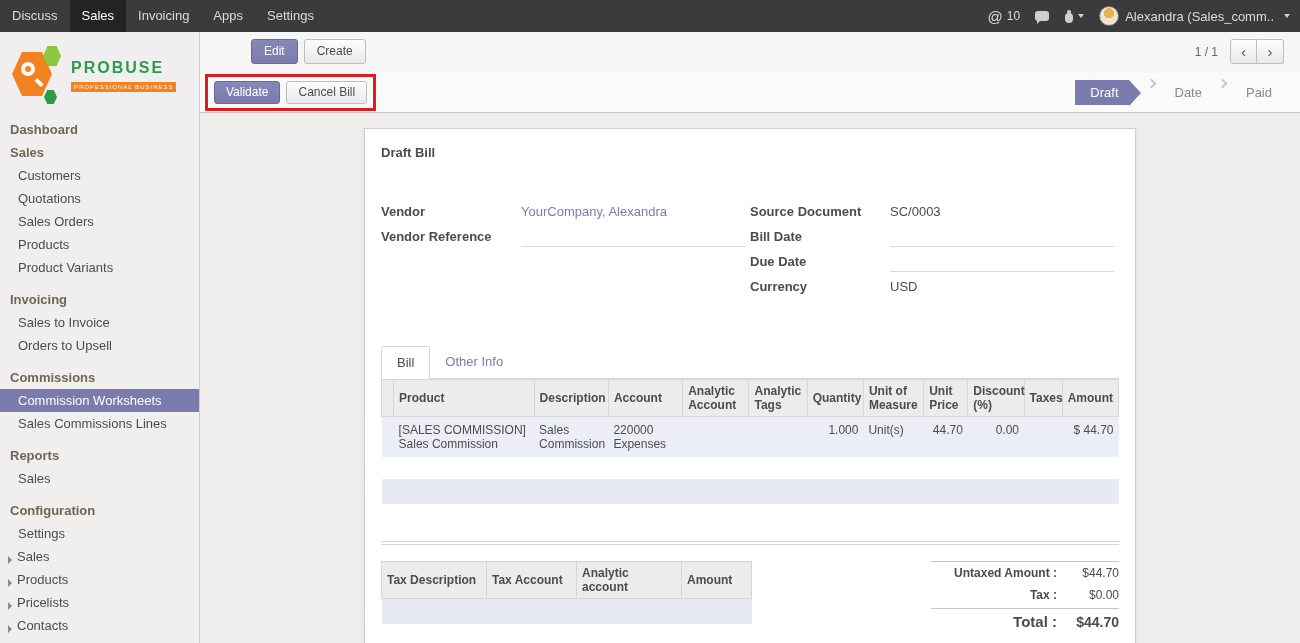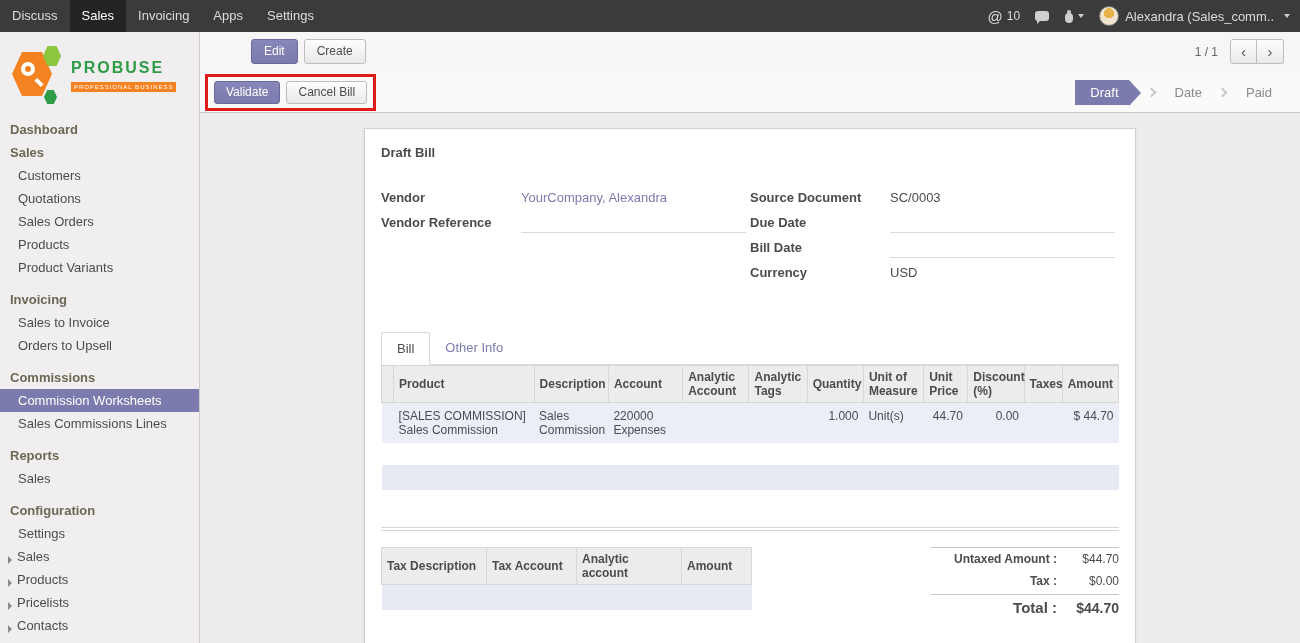--- a/index.html
+++ b/index.html
@@ -64,31 +64,31 @@
 .pager { margin-left:auto; display:flex; align-items:center; gap:12px; color:#666; font-size:12px; }
 .pager-btns { display:flex; }
 .pager-btn { width:27px; height:25px; border:1px solid #bdbdbd; background:linear-gradient(#fdfdfd,#e9e9e9); display:flex; align-items:center; justify-content:center; cursor:pointer; font-size:15px; color:#555; }
 .pager-btn.prev { border-radius:3px 0 0 3px; }
 .pager-btn.next { border-radius:0 3px 3px 0; border-left:none; }
 
 
 .statusbar { background:#fbfafa; border-bottom:1px solid #c8c5c5; display:flex; align-items:center; padding:1px 16px 1px 5px; }
 .annotation { border:3px solid #e01b1b; padding:4px 6px; display:flex; gap:6px; }
 .sb-btn { padding:3px 11px; }
-.pipeline { margin-left:auto; display:flex; align-items:center; color:#8a8a8a;padding-left:7px; }
+.pipeline { margin-left:auto; display:flex; align-items:flex-start; color:#8a8a8a;padding-left:7px; }
 .state { padding:5px 12px; cursor:pointer; }
 .state.active { background:#7c7bad; color:#fff; position:relative; margin-right:14px; padding:5px 10px 5px 15px; }
 .state.active::after { content:""; position:absolute; right:-12px; top:0; width:0; height:0; border-top:13px solid transparent; border-bottom:13px solid transparent; border-left:12px solid #7c7bad; }
 .chev { width:7px; height:7px; border-top:2px solid #c9c9c9; border-right:2px solid #c9c9c9; transform:rotate(45deg); margin:0 8px 0 5px; }
 
 
 .sheet-wrap { flex:1; overflow:hidden; padding-top:15px; }
 .sheet { width:772px; margin:0 auto; background:#fff; border:1px solid #d2cfcf; box-shadow:0 1px 3px rgba(0,0,0,.09); padding:16px 16px 40px; min-height:560px; }
 .sheet-title { font-weight:bold; }
-.fields { display:flex; margin-top:30px; }
+.fields { display:flex; margin-top:44px; }
 .fcol { width:50%; }
 .frow { display:flex; margin-bottom:6px; min-height:19px; }
 .flabel { width:140px; font-weight:bold; flex-shrink:0; }
 .fval { flex:1; margin-right:4px; }
 .fval.link { color:#7c7bad; cursor:pointer; }
 .fval.empty { border-bottom:1px solid #dadada; height:18px; }
 
 .tabs { display:flex; border-bottom:1px solid #d9d9d9; margin-top:42px; }
 .tab { padding:8px 15px; cursor:pointer; }
 .tab.active { border:1px solid #d9d9d9; border-bottom:1px solid #fff; margin-bottom:-1px; background:#fff; color:#4c4c4c; border-radius:2px 2px 0 0; }
@@ -280,25 +280,25 @@
               <span class="flabel">Vendor Reference</span>
               <span class="fval empty"></span>
             </div>
           </div>
           <div class="fcol">
             <div class="frow">
               <span class="flabel">Source Document</span>
               <span class="fval">SC/0003</span>
             </div>
             <div class="frow">
+              <span class="flabel">Bill Date</span>
+              <span class="fval empty"></span>
+            </div>
+            <div class="frow">
               <span class="flabel">Due Date</span>
-              <span class="fval empty"></span>
-            </div>
-            <div class="frow">
-              <span class="flabel">Bill Date</span>
               <span class="fval empty"></span>
             </div>
             <div class="frow">
               <span class="flabel">Currency</span>
               <span class="fval">USD</span>
             </div>
           </div>
         </div>
 
         <div class="tabs">

